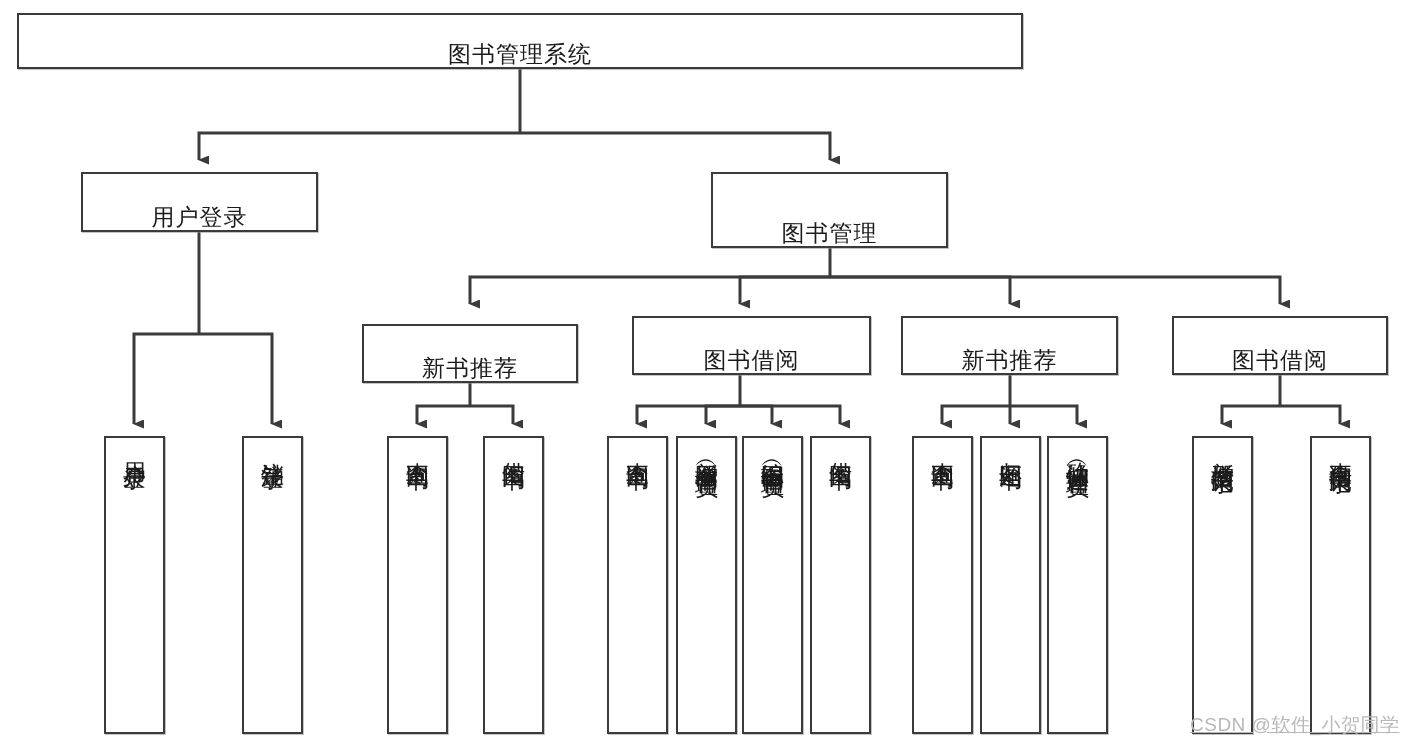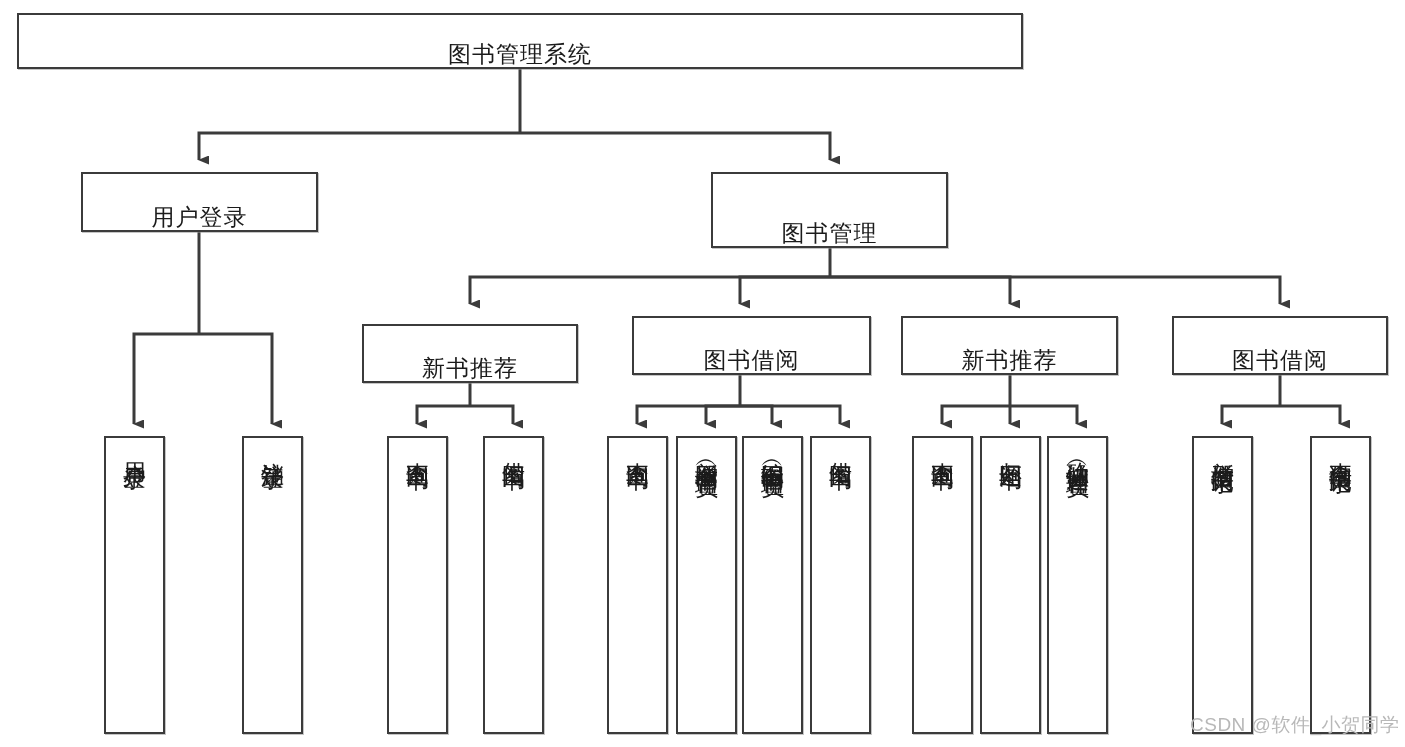--- a/index.html
+++ b/index.html
@@ -54,20 +54,21 @@
     pointer-events: none;
   }
   .watermark {
     position: absolute;
     left: 1190px;
     top: 712px;
     font-size: 19px;
     color: #b8b8b8;
     white-space: nowrap;
     letter-spacing: 0.5px;
+    text-decoration: underline;
   }
 </style>
 </head>
 <body>
 
 <div id="canvas">
 
   <svg id="edges" viewBox="0 0 1405 747" xmlns="http://www.w3.org/2000/svg">
     <defs>
       <marker id="arrowhead" markerWidth="9" markerHeight="11" refX="4.5" refY="10" orient="auto" markerUnits="userSpaceOnUse">

